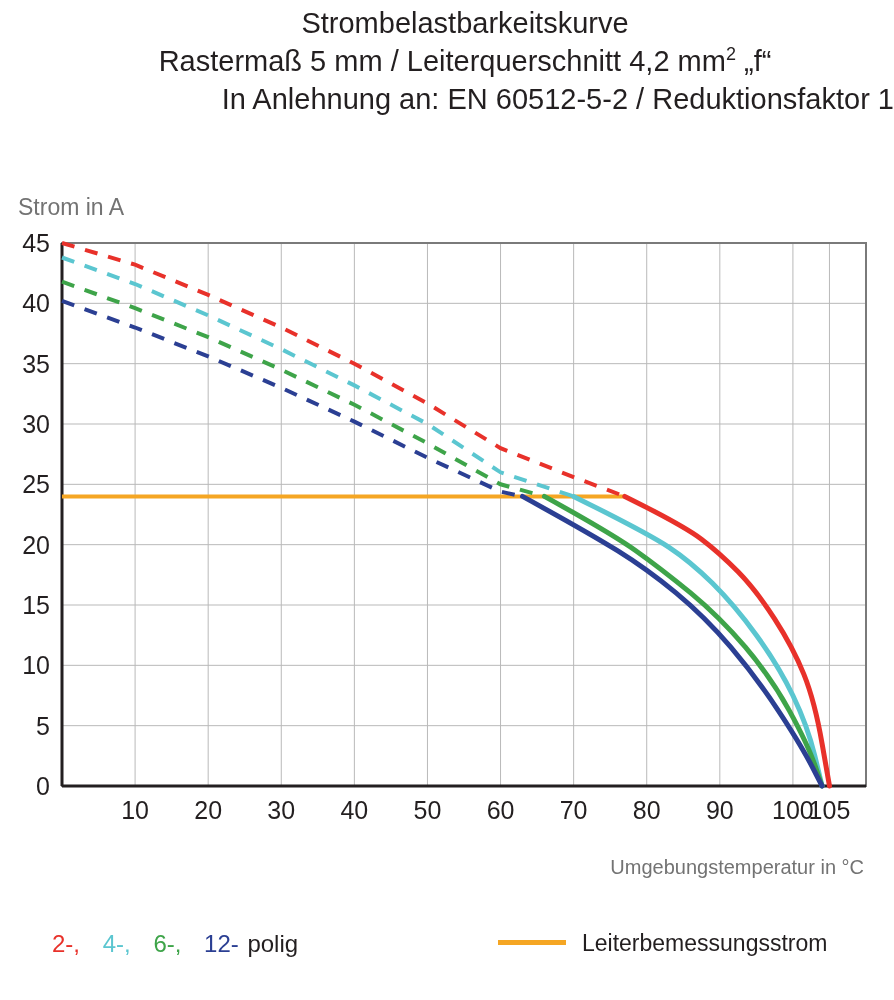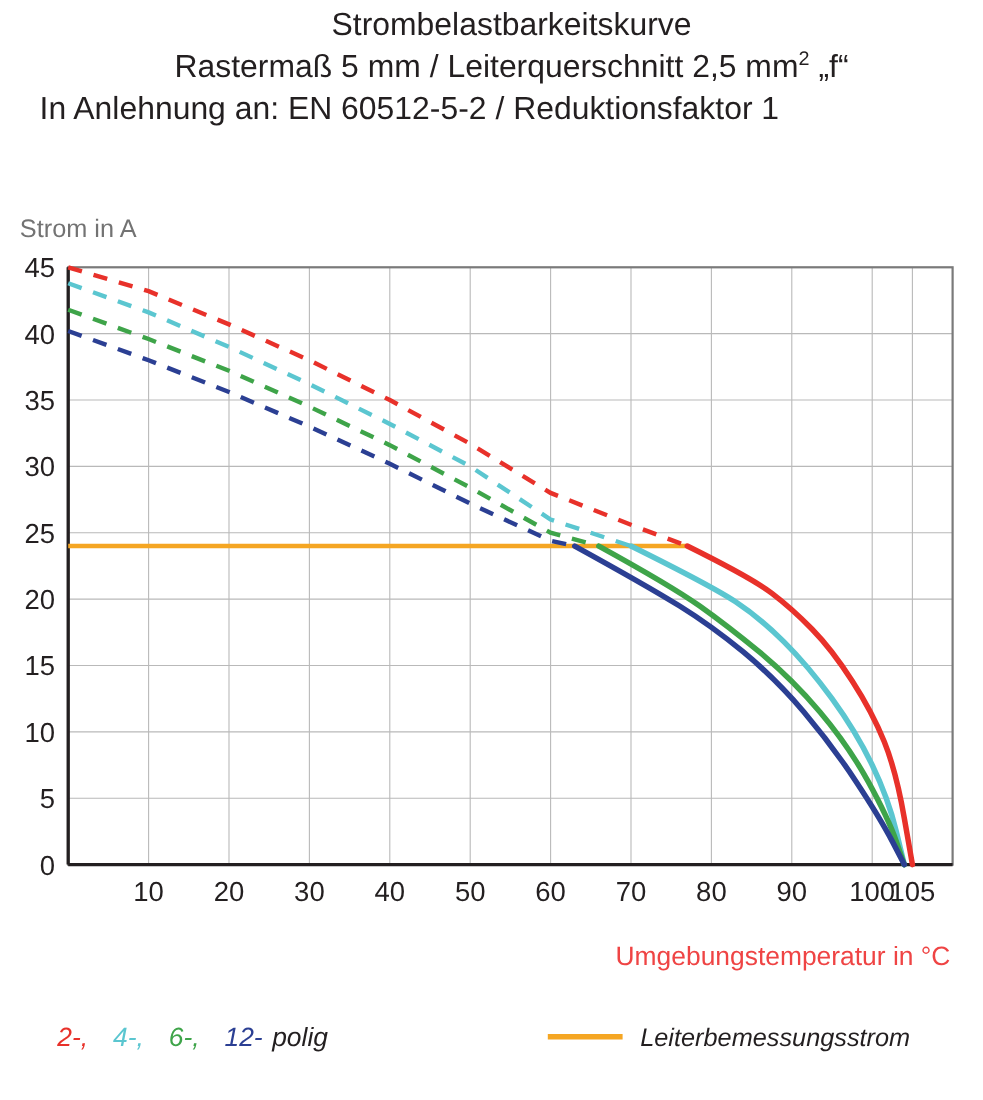--- a/index.html
+++ b/index.html
@@ -22,21 +22,21 @@
   .title-line {
     font-size: 29px;
     line-height: 38px;
     color: #231f20;
     font-weight: 400;
     white-space: nowrap;
     margin-left: 36px;
   }
   .title-line.l1 { text-align: center; }
   .title-line.l2 { text-align: center; }
-  .title-line.l3 { text-align: left; }
+  .title-line.l3 { text-align: right; }
   sup.sq {
     font-size: 18px;
     vertical-align: super;
     line-height: 0;
   }
   .ylabel {
     position: absolute;
     left: 18px;
     top: 194px;
     font-size: 23px;
@@ -46,30 +46,29 @@
     position: absolute;
     left: 0;
     top: 0;
     width: 894px;
     height: 1000px;
   }
   .xlabel {
     position: absolute;
     right: 30px;
     top: 856px;
-    font-size: 24px;
-    color: #ef4444;
+    font-size: 20px;
+    color: #737373;
   }
   .legend {
     position: absolute;
     left: 0;
     top: 930px;
     width: 894px;
     height: 60px;
-    font-style: italic;
   }
   .legend-poles {
     position: absolute;
     left: 52px;
     top: 0;
     font-size: 24px;
     white-space: nowrap;
   }
   .legend-poles span { margin-right: 2px; }
   .legend-current {
@@ -89,21 +88,21 @@
     margin-right: 16px;
     margin-bottom: 4px;
   }
   .tick-text { font-size: 25px; fill: #231f20; }
 </style>
 </head>
 <body>
 
 <div class="title-block">
   <div class="title-line l1">Strombelastbarkeitskurve</div>
-  <div class="title-line l2"><span>Rastermaß 5 mm / Leiterquerschnitt 2,5 mm</span><sup class="sq">2</sup><span> „f“</span></div>
+  <div class="title-line l2"><span>Rastermaß 5 mm / Leiterquerschnitt 4,2 mm</span><sup class="sq">2</sup><span> „f“</span></div>
   <div class="title-line l3">In Anlehnung an: EN 60512-5-2 / Reduktionsfaktor 1</div>
 </div>
 
 <div class="ylabel">Strom in A</div>
 
 <div class="plot-wrap">
   <svg id="plot-svg" width="894" height="1000" viewBox="0 0 894 1000">
       <line x1="135.0909090909091" y1="243" x2="135.0909090909091" y2="786" stroke="#b9b9b9" stroke-width="1"></line>
       <line x1="208.1818181818182" y1="243" x2="208.1818181818182" y2="786" stroke="#b9b9b9" stroke-width="1"></line>
       <line x1="281.27272727272725" y1="243" x2="281.27272727272725" y2="786" stroke="#b9b9b9" stroke-width="1"></line>

